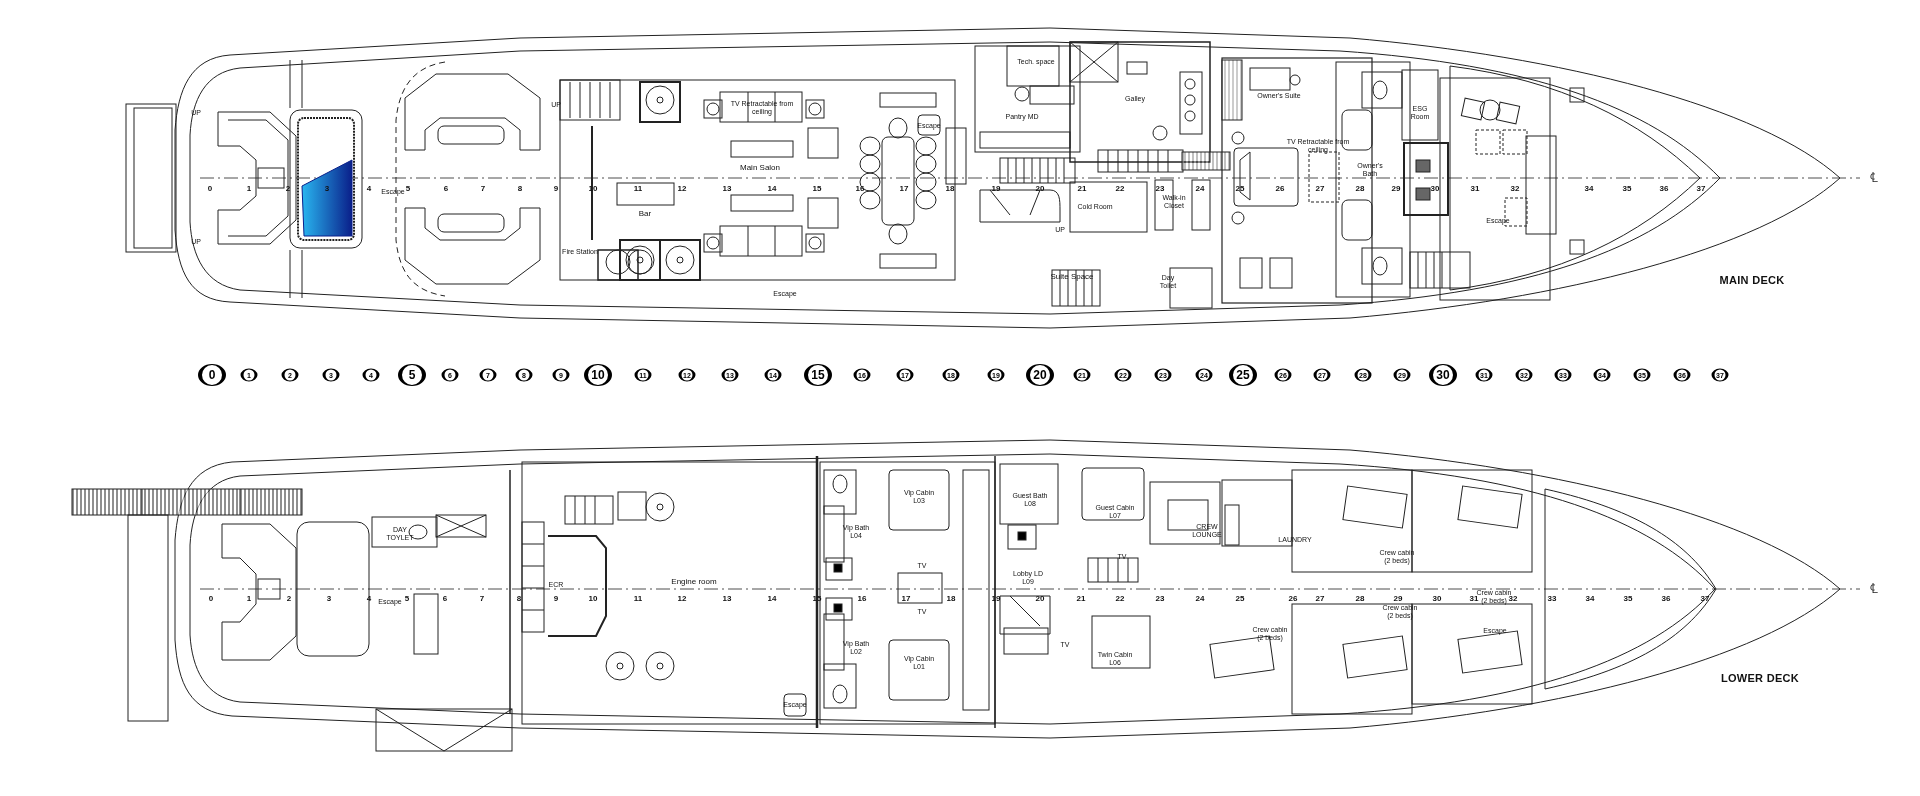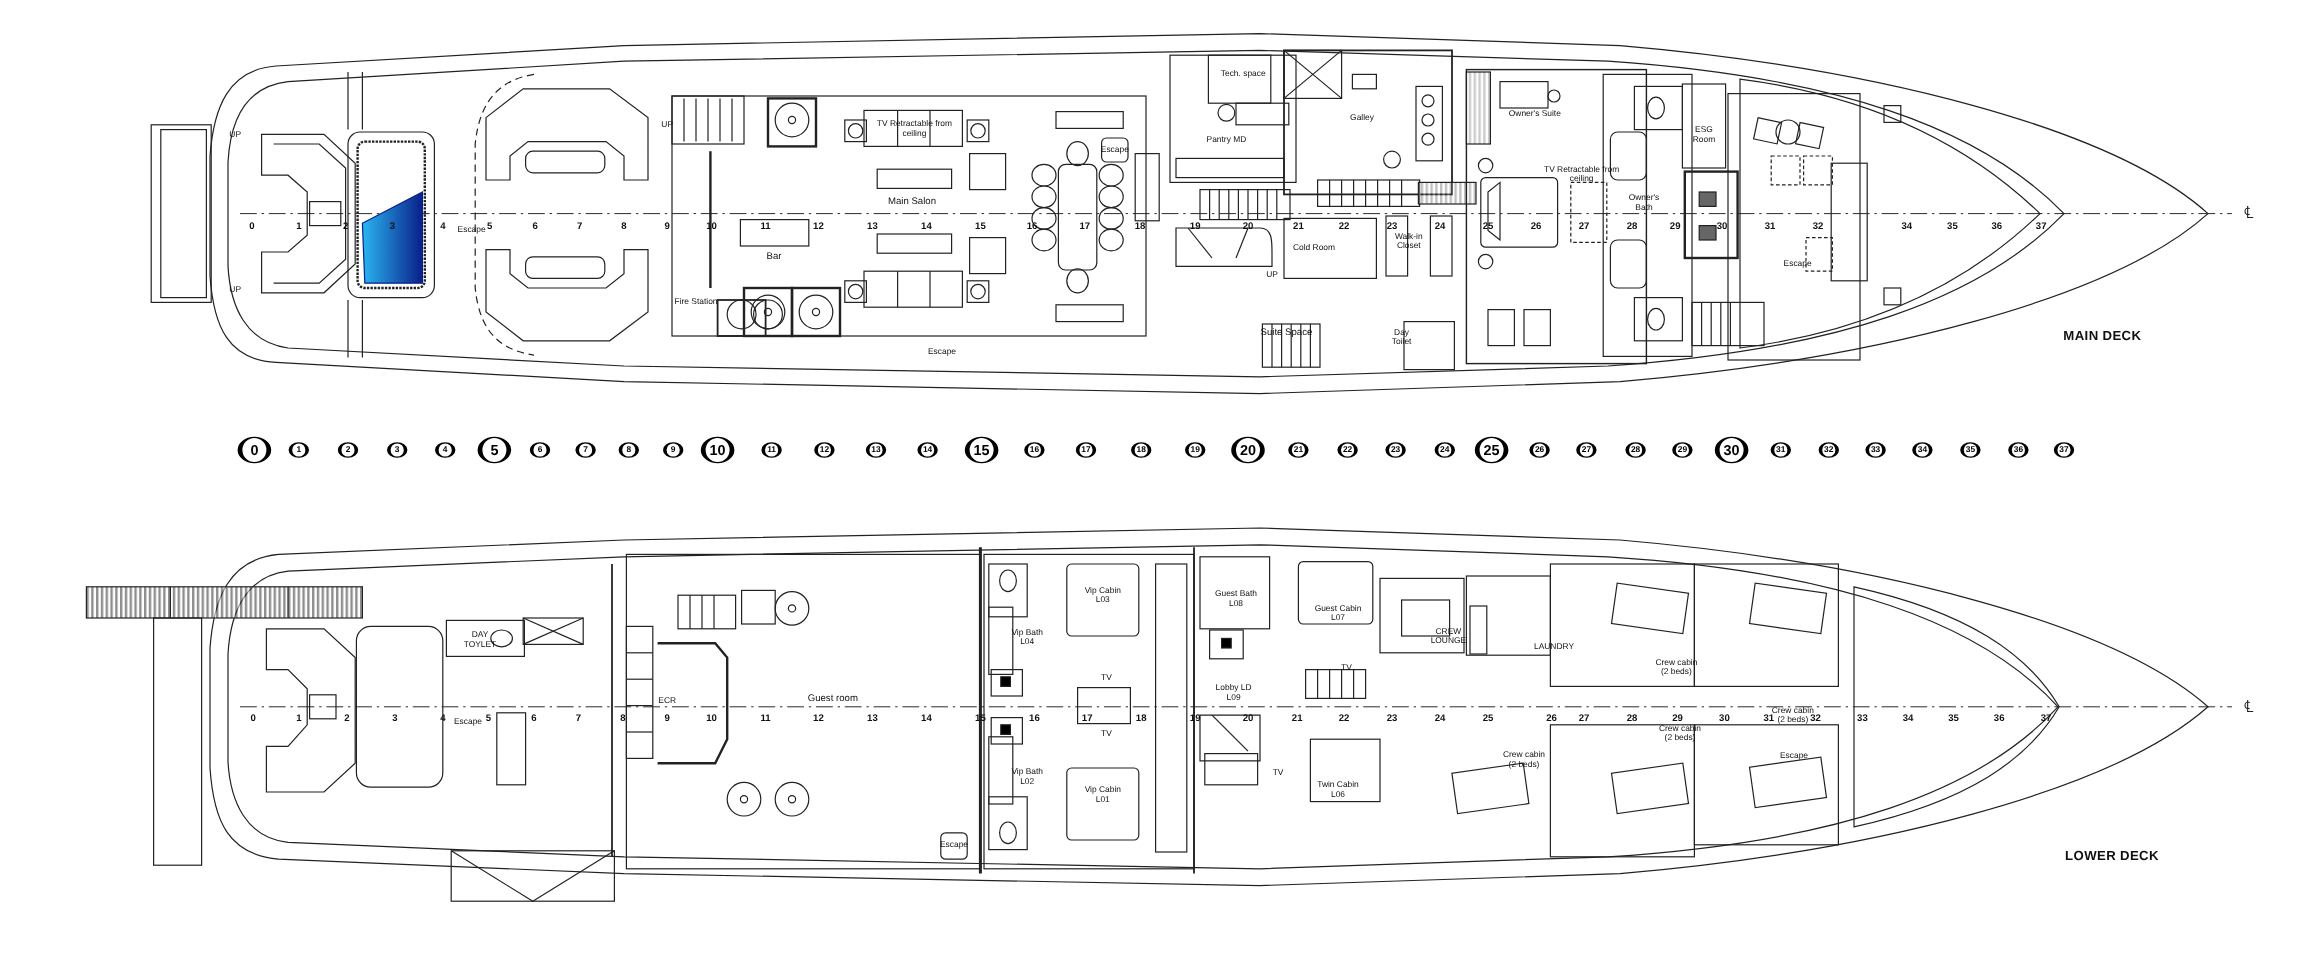--- a/index.html
+++ b/index.html
@@ -496,26 +496,26 @@
     </div>
   <div class="fm minor" style="left:1682px;top:375px;">
       <span class="ring">36</span>
     </div>
   <div class="fm minor" style="left:1720px;top:375px;">
       <span class="ring">37</span>
     </div>
 </div>
 
 <div>
-  <div class="deck-title" style="left:1760px;top:714px;">LOWER DECK</div>
+  <div class="deck-title" style="left:1760px;top:678px;">LOWER DECK</div>
   <div class="lbl" style="left:400px;top:534px;">DAY
 TOYLET</div>
   <div class="lbl" style="left:390px;top:602px;">Escape</div>
   <div class="lbl" style="left:556px;top:585px;">ECR</div>
-  <div class="lbl md" style="left:694px;top:582px;">Guest room</div>
+  <div class="lbl md" style="left:694px;top:582px;">Engine room</div>
   <div class="lbl" style="left:795px;top:705px;">Escape</div>
   <div class="lbl" style="left:919px;top:497px;">Vip Cabin
 L03</div>
   <div class="lbl" style="left:856px;top:532px;">Vip Bath
 L04</div>
   <div class="lbl" style="left:919px;top:663px;">Vip Cabin
 L01</div>
   <div class="lbl" style="left:856px;top:648px;">Vip Bath
 L02</div>
   <div class="lbl" style="left:922px;top:566px;">TV</div>

